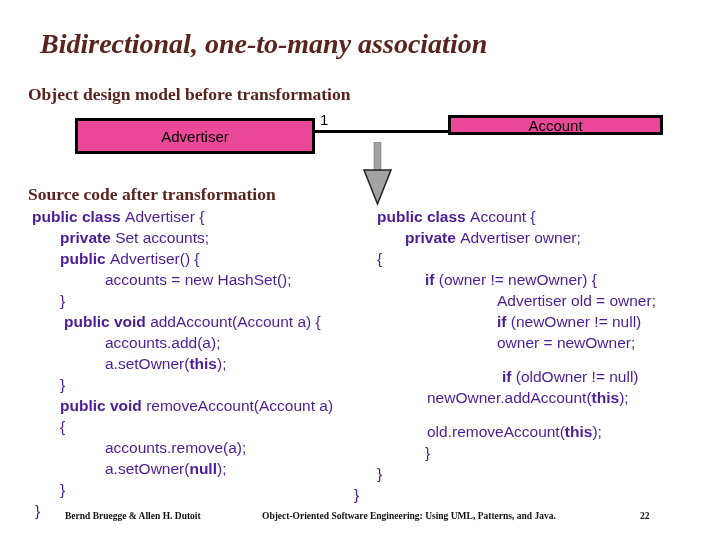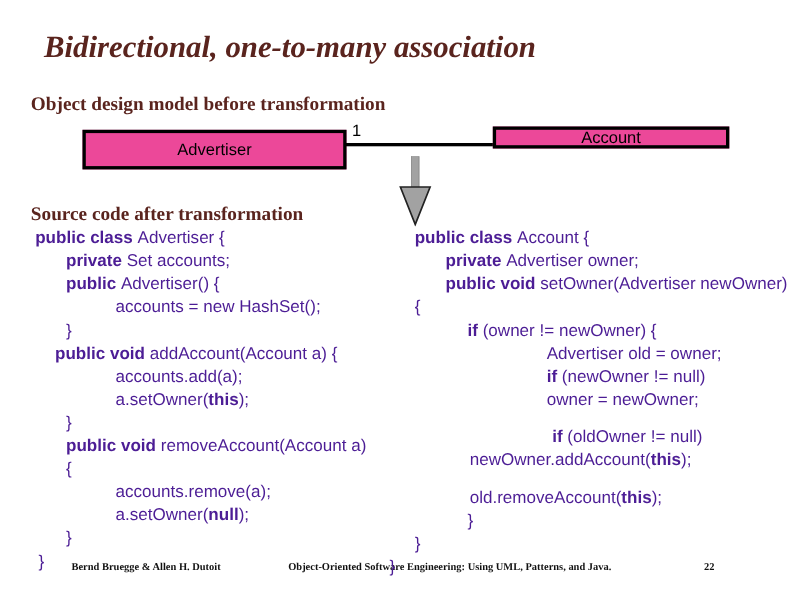--- a/index.html
+++ b/index.html
@@ -122,35 +122,34 @@
 </svg>
 
 <h2 class="section-heading" id="section-after">Source code after transformation</h2>
 
 <div class="code-block" id="code-left">
     <div class="code-line"><span class="kw">public class </span><span>Advertiser {</span></div>
     <div class="code-line" style="margin-left: 28px;"><span class="kw">private </span><span>Set accounts;</span></div>
     <div class="code-line" style="margin-left: 28px;"><span class="kw">public </span><span>Advertiser() {</span></div>
     <div class="code-line" style="margin-left: 73px;"><span>accounts = new HashSet();</span></div>
     <div class="code-line" style="margin-left: 28px;"><span>}</span></div>
-    <div class="code-line" style="margin-left: 18px;"><span class="kw">public void </span><span>addAccount(Account a) {</span></div>
+    <div class="code-line" style="margin-left: 32px;"><span class="kw">public void </span><span>addAccount(Account a) {</span></div>
     <div class="code-line" style="margin-left: 73px;"><span>accounts.add(a);</span></div>
     <div class="code-line" style="margin-left: 73px;"><span>a.setOwner(</span><span class="kw">this</span><span>);</span></div>
     <div class="code-line" style="margin-left: 28px;"><span>}</span></div>
     <div class="code-line" style="margin-left: 28px;"><span class="kw">public void </span><span>removeAccount(Account a)</span></div>
     <div class="code-line" style="margin-left: 28px;"><span>{</span></div>
     <div class="code-line" style="margin-left: 73px;"><span>accounts.remove(a);</span></div>
     <div class="code-line" style="margin-left: 73px;"><span>a.setOwner(</span><span class="kw">null</span><span>);</span></div>
     <div class="code-line" style="margin-left: 28px;"><span>}</span></div>
     <div class="code-line" style="margin-left: 3px;"><span>}</span></div>
   </div>
 <div class="code-block" id="code-right">
     <div class="code-line"><span class="kw">public class </span><span>Account {</span></div>
     <div class="code-line" style="margin-left: 28px;"><span class="kw">private </span><span>Advertiser owner;</span></div>
-    <div class="code-line" style="margin-left: 28px;"><span class="kw">public void </span><span>setOwner(Advertiser newOwner)</span></div>
     <div class="code-line"><span>{</span></div>
     <div class="code-line" style="margin-left: 48px;"><span class="kw">if</span><span> (owner != newOwner) {</span></div>
     <div class="code-line" style="margin-left: 120px;"><span>Advertiser old = owner;</span></div>
     <div class="code-line" style="margin-left: 120px;"><span class="kw">if</span><span> (newOwner != null)</span></div>
     <div class="code-line" style="margin-left: 120px;"><span>owner = newOwner;</span></div>
     <div class="code-line blank"></div>
     <div class="code-line" style="margin-left: 125px;"><span class="kw">if</span><span> (oldOwner != null)</span></div>
     <div class="code-line" style="margin-left: 50px;"><span>newOwner.addAccount(</span><span class="kw">this</span><span>);</span></div>
     <div class="code-line blank"></div>
     <div class="code-line" style="margin-left: 50px;"><span>old.removeAccount(</span><span class="kw">this</span><span>);</span></div>

